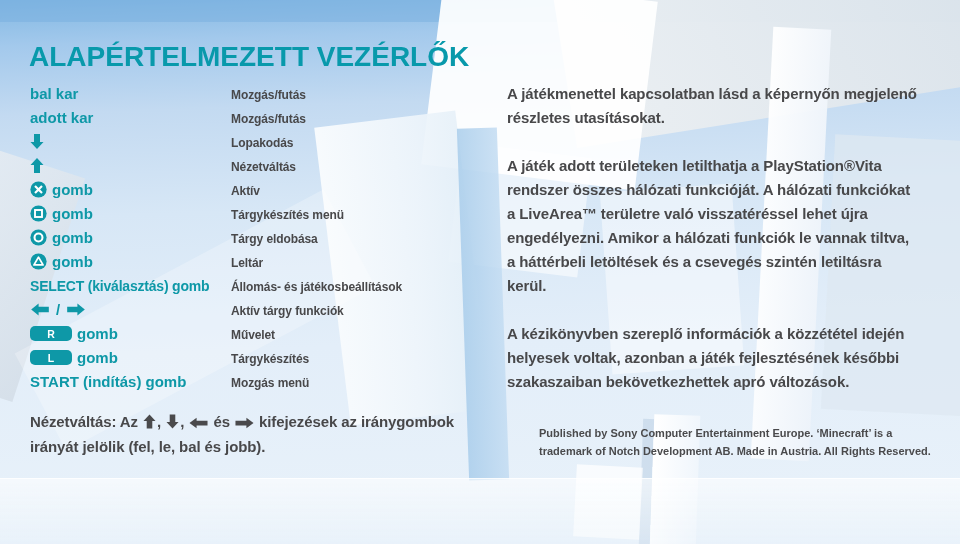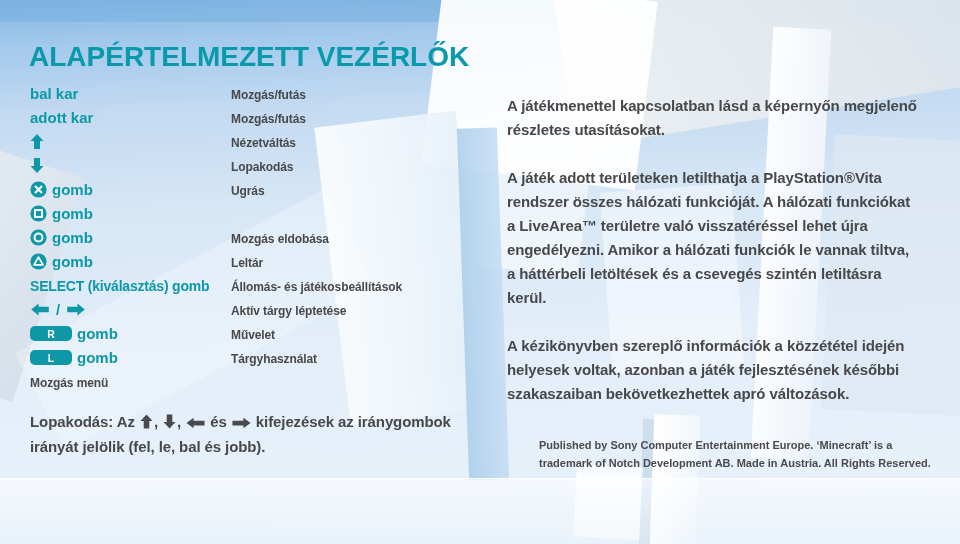--- a/index.html
+++ b/index.html
@@ -37,21 +37,21 @@
   .icon{display:inline-flex;align-items:center;}
   .sep{font-weight:bold;color:#0e98a7;font-size:15px;margin:0 1px;}
   .shoulder{display:inline-flex;width:42px;height:15px;border-radius:5px;background:#0e98a7;
             color:#fff;font-size:10.5px;font-weight:bold;justify-content:center;align-items:center;}
   .note{
     position:absolute;left:30px;top:410px;width:452px;z-index:3;
     font-size:15px;font-weight:bold;color:#48484a;line-height:23px;letter-spacing:-0.1px;
   }
   .nicon{display:inline-block;vertical-align:-2px;margin:0 1px;}
   .rightcol{position:absolute;left:507px;top:78px;width:430px;z-index:3;}
-  .rightcol p{margin:16px 0 24px;max-width:412px;font-size:15px;font-weight:bold;color:#48484a;
+  .rightcol p{margin:4px 0 24px;max-width:412px;font-size:15px;font-weight:bold;color:#48484a;
               line-height:24px;letter-spacing:-0.1px;}
   .legal{margin-top:30px;font-size:11px;font-weight:bold;color:#4a4a4c;line-height:18px;max-width:432px;margin-left:32px;}
 </style>
 </head>
 <body>
 
 <div class="stage">
 
   <div class="block b-topstrip"></div>
   <div class="block b-topright"></div>
@@ -83,74 +83,75 @@
       <span class="lab">
           <span>adott kar</span>
         </span>
       <span class="act">Mozgás/futás</span>
     </div>
 
     <div class="crow">
       <span class="lab">
         <span class="icon">
             <svg viewBox="0 0 14 16" width="14" height="17">
+              <path d="M7 15.5 L0.5 8.5 H4 V0.5 H10 V8.5 H13.5 Z" fill="#0e98a7"></path>
+            </svg>
+          </span>
+      </span>
+      <span class="act">Lopakodás</span>
+    </div>
+
+    <div class="crow">
+      <span class="lab">
+        <span class="icon">
+            <svg viewBox="0 0 14 16" width="14" height="17">
               <path d="M7 0.5 L13.5 7.5 H10 V15.5 H4 V7.5 H0.5 Z" fill="#0e98a7"></path>
             </svg>
           </span>
       </span>
       <span class="act">Nézetváltás</span>
     </div>
 
     <div class="crow">
       <span class="lab">
         <span class="icon">
-            <svg viewBox="0 0 14 16" width="14" height="17">
-              <path d="M7 15.5 L0.5 8.5 H4 V0.5 H10 V8.5 H13.5 Z" fill="#0e98a7"></path>
-            </svg>
-          </span>
-      </span>
-      <span class="act">Lopakodás</span>
-    </div>
-
-    <div class="crow">
-      <span class="lab">
-        <span class="icon">
             <svg viewBox="0 0 18 18" width="17" height="17">
               <circle cx="9" cy="9" r="8.6" fill="#0e98a7"></circle>
               <path d="M5.3 5.3 L12.7 12.7 M12.7 5.3 L5.3 12.7" stroke="#fff" stroke-width="2.3"></path>
             </svg>
           </span>
         <span>gomb</span>
       </span>
-      <span class="act">Ugrás</span>
+      <span class="act">Aktív</span>
     </div>
 
     <div class="crow">
       <span class="lab">
         <span class="icon">
             <svg viewBox="0 0 18 18" width="17" height="17">
               <circle cx="9" cy="9" r="8.6" fill="#0e98a7"></circle>
               <rect x="5.3" y="5.3" width="7.4" height="7.4" fill="none" stroke="#fff" stroke-width="2"></rect>
             </svg>
           </span>
         <span>gomb</span>
       </span>
+      <span class="act">Tárgykészítés menü</span>
     </div>
 
     <div class="crow">
       <span class="lab">
         <span class="icon">
             <svg viewBox="0 0 18 18" width="17" height="17">
               <circle cx="9" cy="9" r="8.6" fill="#0e98a7"></circle>
               <circle cx="9" cy="9" r="4.2" fill="none" stroke="#fff" stroke-width="2.2"></circle>
             </svg>
           </span>
         <span>gomb</span>
       </span>
-      <span class="act">Mozgás eldobása</span>
+      <span class="act">Tárgy eldobása</span>
     </div>
 
     <div class="crow">
       <span class="lab">
         <span class="icon">
             <svg viewBox="0 0 18 18" width="17" height="17">
               <circle cx="9" cy="9" r="8.6" fill="#0e98a7"></circle>
               <path d="M9 4.4 L13.8 12.6 H4.2 Z" fill="none" stroke="#fff" stroke-width="1.9" stroke-linejoin="round"></path>
             </svg>
           </span>
@@ -173,50 +174,53 @@
               <path d="M0.5 7 L8.5 0.5 V4 H19.5 V10 H8.5 V13.5 Z" fill="#0e98a7"></path>
             </svg>
           </span>
         <span class="sep">/</span>
         <span class="icon">
             <svg viewBox="0 0 20 14" width="20" height="13">
               <path d="M19.5 7 L11.5 0.5 V4 H0.5 V10 H11.5 V13.5 Z" fill="#0e98a7"></path>
             </svg>
           </span>
       </span>
-      <span class="act">Aktív tárgy léptetése</span>
+      <span class="act">Aktív tárgy funkciók</span>
     </div>
 
     <div class="crow">
       <span class="lab">
         <span class="shoulder">
             <span>R</span>
           </span>
         <span>gomb</span>
       </span>
       <span class="act">Művelet</span>
     </div>
 
     <div class="crow">
       <span class="lab">
         <span class="shoulder">
             <span>L</span>
           </span>
         <span>gomb</span>
       </span>
-      <span class="act">Tárgyhasználat</span>
-    </div>
-
-    <div class="crow">
+      <span class="act">Tárgykészítés</span>
+    </div>
+
+    <div class="crow">
+      <span class="lab">
+          <span>START (indítás) gomb</span>
+        </span>
       <span class="act">Mozgás menü</span>
     </div>
 
   </div>
 
-  <div class="note"><span>Lopakodás: Az </span><span class="nicon"><svg viewBox="0 0 14 16" width="13" height="15">
+  <div class="note"><span>Nézetváltás: Az </span><span class="nicon"><svg viewBox="0 0 14 16" width="13" height="15">
           <path d="M7 0.5 L13.5 7.5 H10 V15.5 H4 V7.5 H0.5 Z" fill="#4a4a4c"></path>
         </svg></span><span>, </span><span class="nicon"><svg viewBox="0 0 14 16" width="13" height="15">
           <path d="M7 15.5 L0.5 8.5 H4 V0.5 H10 V8.5 H13.5 Z" fill="#4a4a4c"></path>
         </svg></span><span>, </span><span class="nicon"><svg viewBox="0 0 20 12" width="19" height="12">
           <path d="M0.5 6 L8 0.5 V3.5 H19.5 V8.5 H8 V11.5 Z" fill="#4a4a4c"></path>
         </svg></span><span> és </span><span class="nicon"><svg viewBox="0 0 20 12" width="19" height="12">
           <path d="M19.5 6 L12 0.5 V3.5 H0.5 V8.5 H12 V11.5 Z" fill="#4a4a4c"></path>
         </svg></span><span> kifejezések az iránygombok irányát jelölik (fel, le, bal és jobb).</span></div>
 
   <div class="rightcol">

